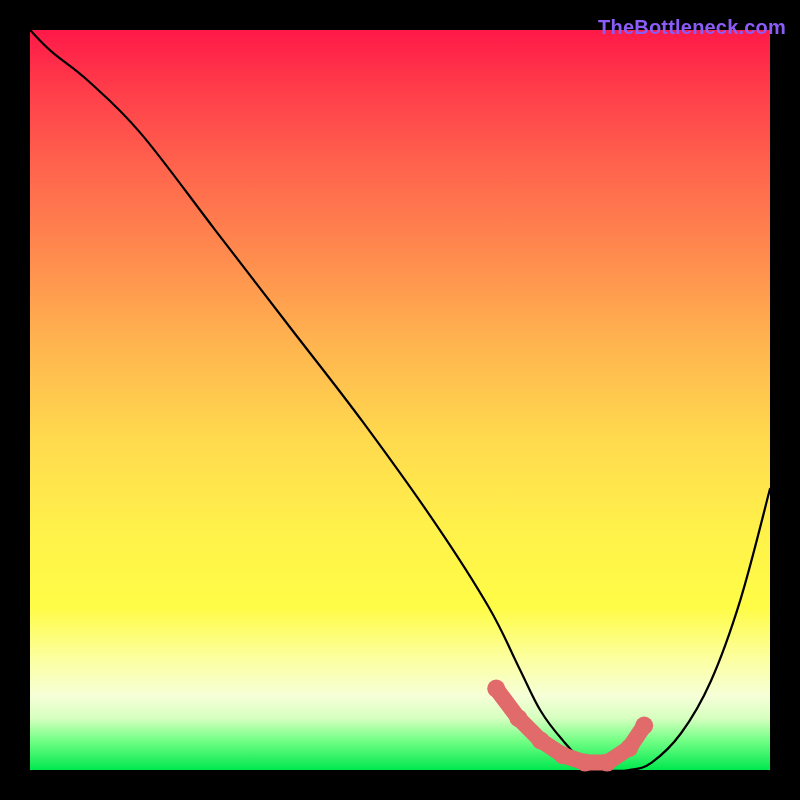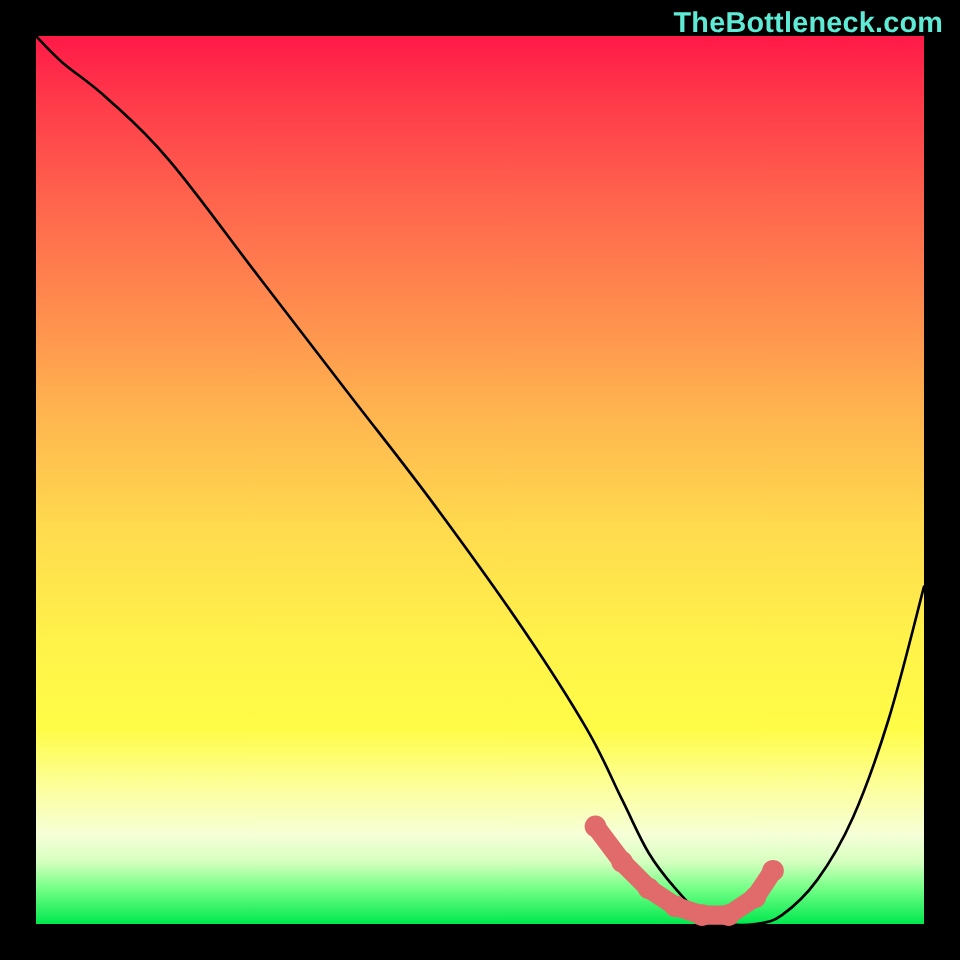--- a/index.html
+++ b/index.html
@@ -12,24 +12,24 @@
     font-family: Arial, Helvetica, sans-serif;
   }
   .chart-wrap {
     position: relative;
     width: 800px;
     height: 800px;
     background: #000;
   }
   .watermark {
     position: absolute;
-    top: 6px;
+    top: 16px;
     right: 14px;
-    color: #5eead4;
-    font-size: 24px;
+    color: #8b5cf6;
+    font-size: 20px;
     font-weight: 600;
     letter-spacing: 0.2px;
     z-index: 10;
   }
   .plot-area {
     position: absolute;
     left: 30px;
     top: 30px;
     width: 740px;
     height: 740px;

